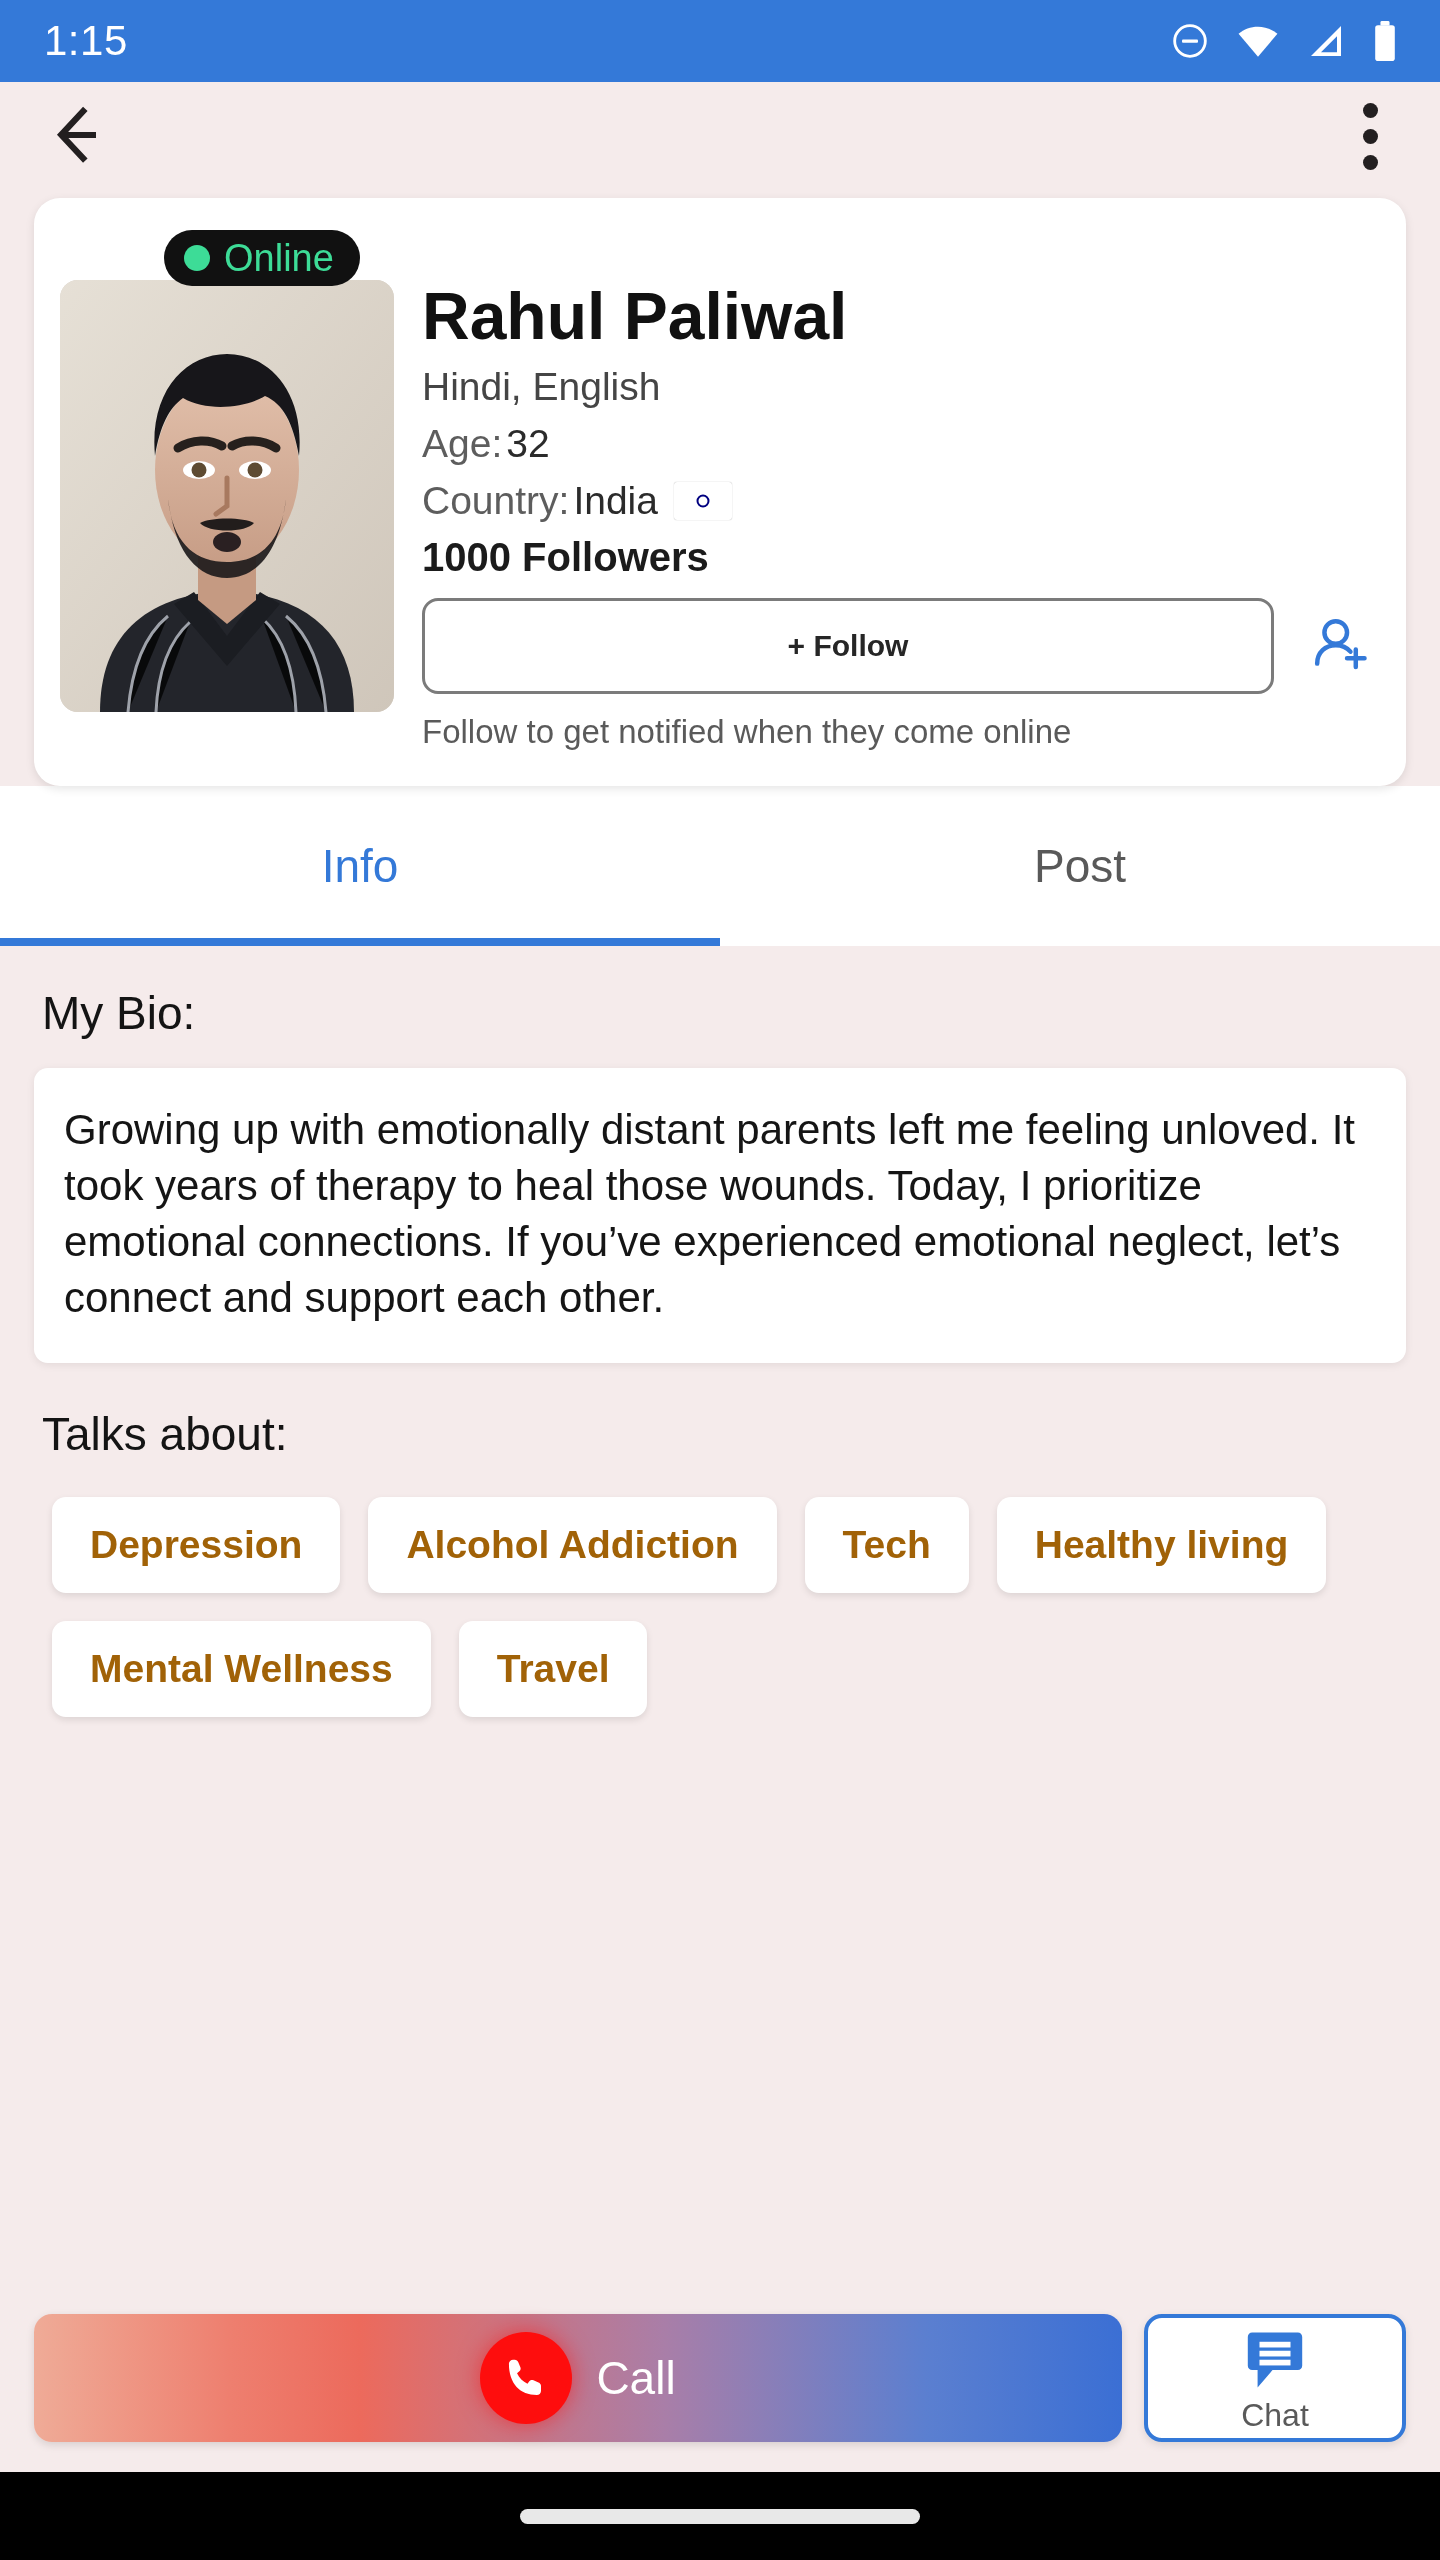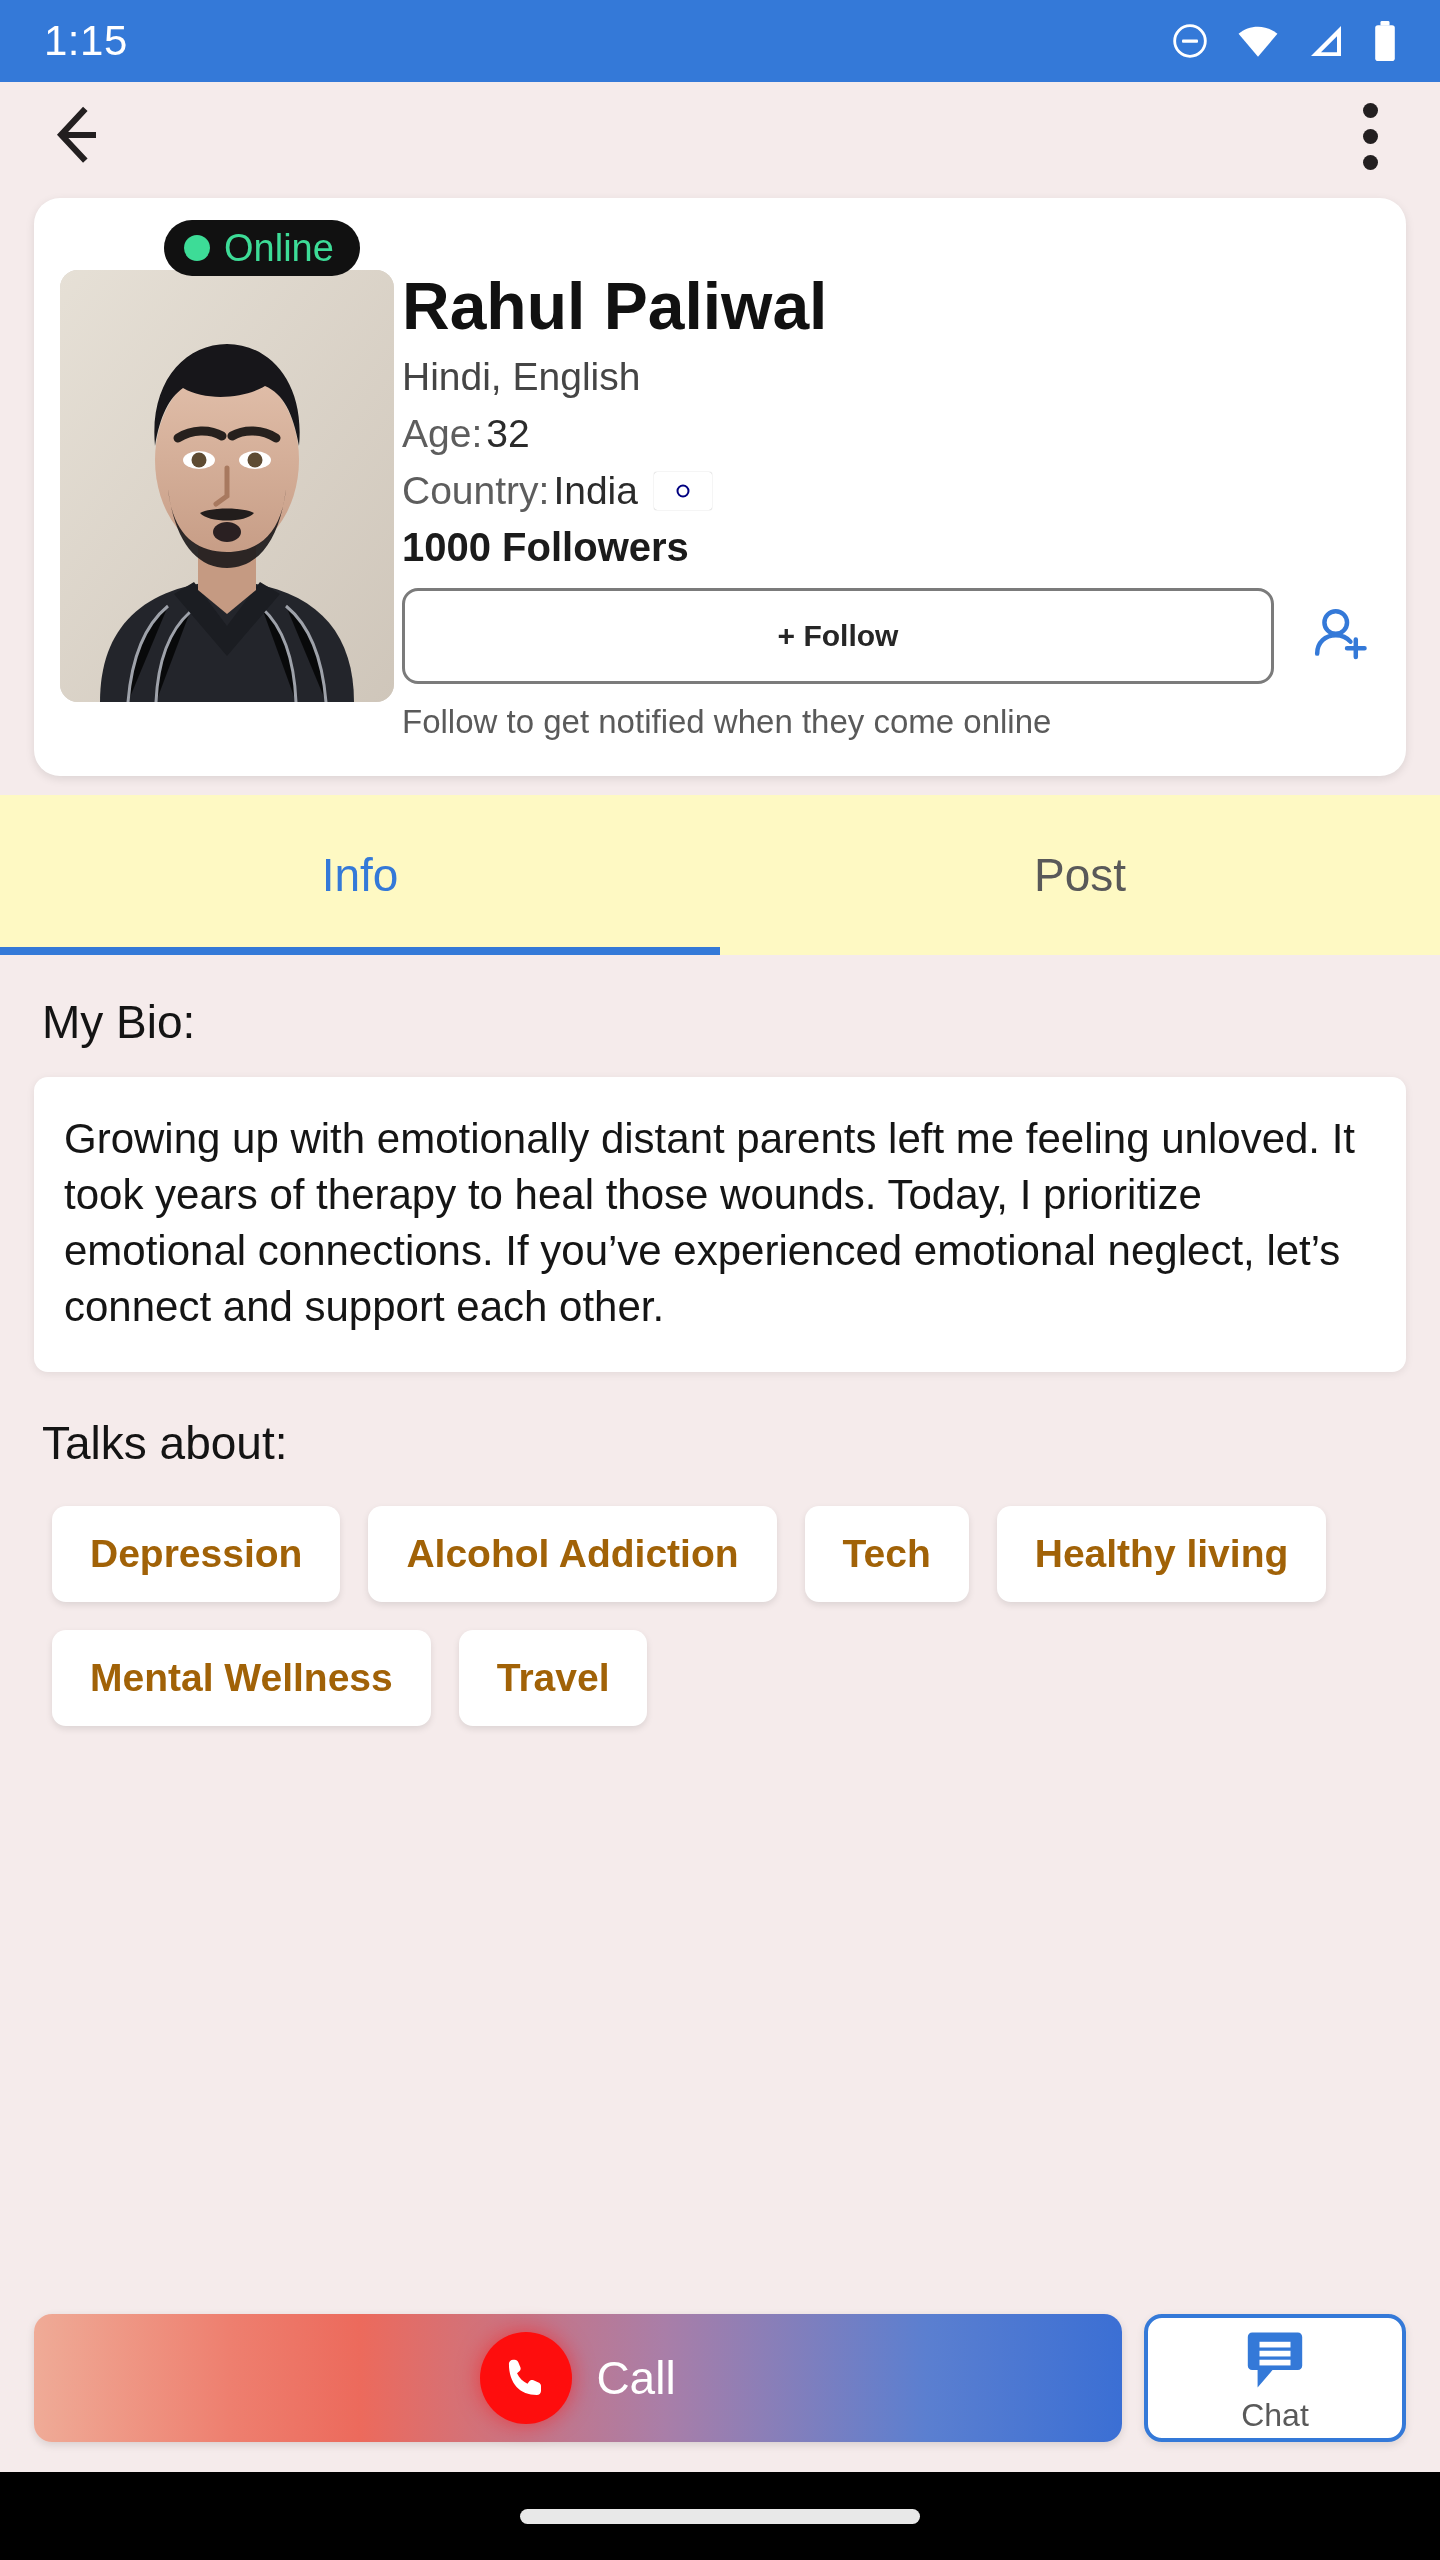--- a/index.html
+++ b/index.html
@@ -80,24 +80,24 @@
 
   
   .card-wrap {
     padding: 8px 34px 0 34px;
     flex: 0 0 auto;
   }
   .profile-card {
     background: #ffffff;
     border-radius: 26px;
     box-shadow: 0 3px 10px rgba(0,0,0,0.10);
-    padding: 22px 26px 34px 26px;
+    padding: 32px 26px 34px 26px;
     display: flex;
     align-items: flex-start;
-    gap: 8px;
+    gap: 28px;
     position: relative;
   }
 
   .avatar-col {
     position: relative;
     width: 334px;
     flex: 0 0 auto;
     padding-top: 50px;
   }
   .online-pill {
@@ -219,25 +219,25 @@
     align-items: center;
   }
   .follow-hint {
     font-size: 33px;
     color: #5a5a5a;
     line-height: 1.2;
   }
 
   
   .tabs {
-    background: #fef9c3;
+    background: #ffffff;
     display: flex;
     height: 160px;
     flex: 0 0 auto;
-    margin-top: 19px;
+    margin-top: 0;
   }
   .tab {
     flex: 1 1 0;
     display: flex;
     align-items: center;
     justify-content: center;
     position: relative;
     cursor: pointer;
     font-size: 46px;
   }

